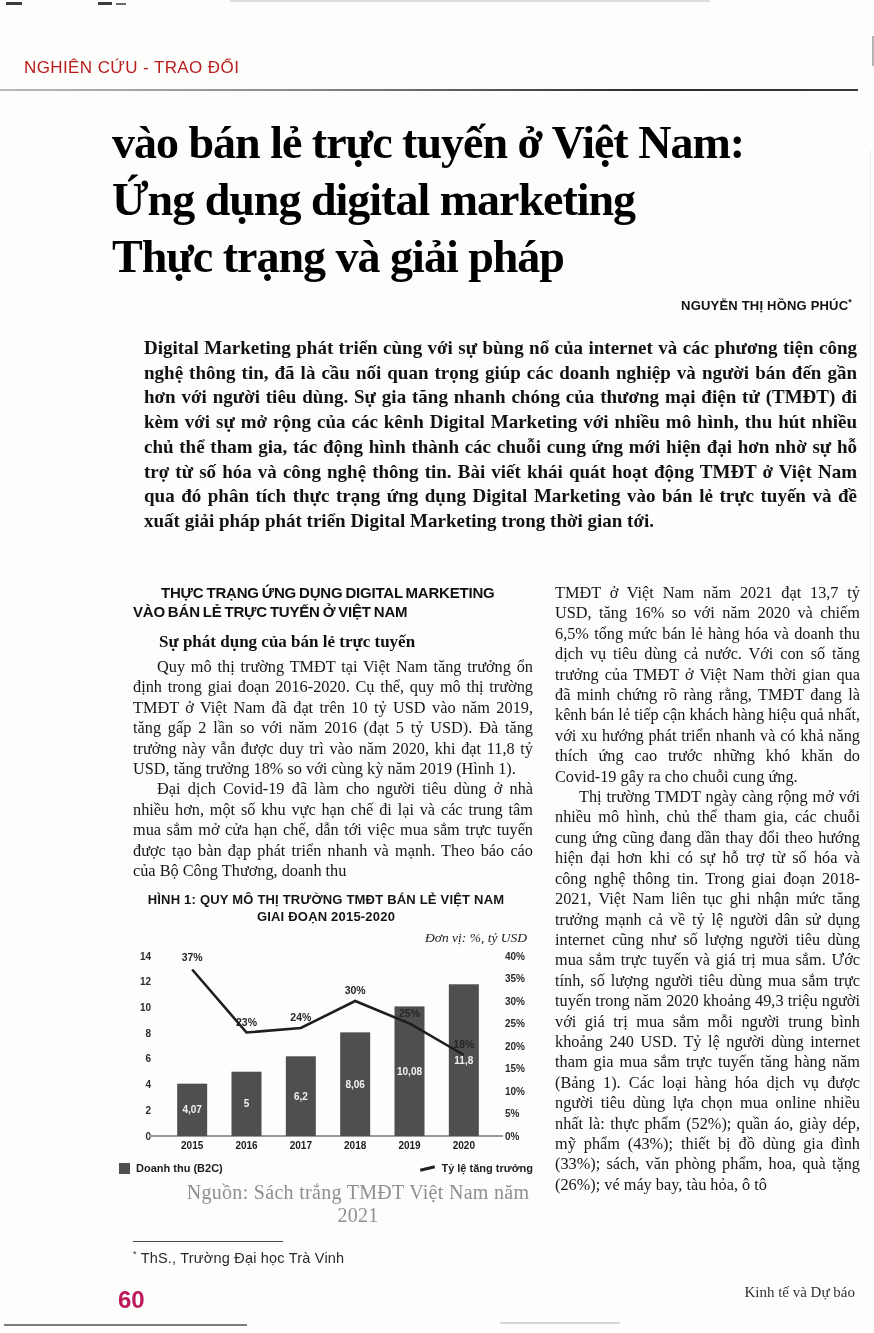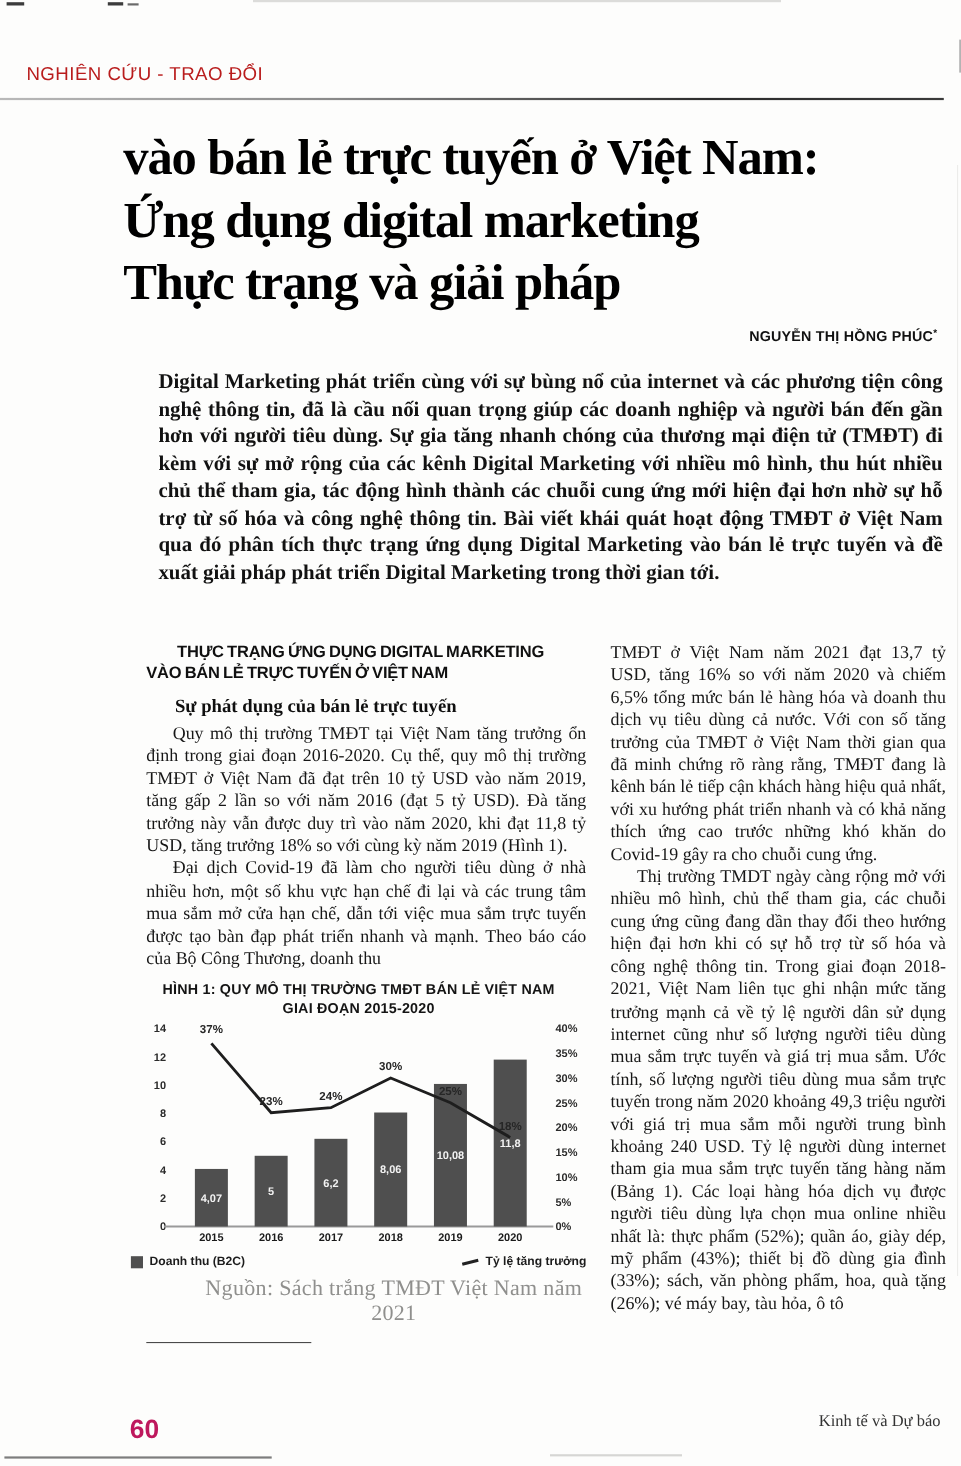--- a/index.html
+++ b/index.html
@@ -169,20 +169,21 @@
       </h2>
       <h3 class="sub-head">Sự phát dụng của bán lẻ trực tuyến</h3>
       <p class="body-p indent">Quy mô thị trường TMĐT tại Việt Nam tăng trưởng ổn định trong giai đoạn 2016-2020. Cụ thể, quy mô thị trường TMĐT ở Việt Nam đã đạt trên 10 tỷ USD vào năm 2019, tăng gấp 2 lần so với năm 2016 (đạt 5 tỷ USD). Đà tăng trưởng này vẫn được duy trì vào năm 2020, khi đạt 11,8 tỷ USD, tăng trưởng 18% so với cùng kỳ năm 2019 (Hình 1).</p>
       <p class="body-p indent">Đại dịch Covid-19 đã làm cho người tiêu dùng ở nhà nhiều hơn, một số khu vực hạn chế đi lại và các trung tâm mua sắm mở cửa hạn chế, dẫn tới việc mua sắm trực tuyến được tạo bàn đạp phát triển nhanh và mạnh. Theo báo cáo của Bộ Công Thương, doanh thu</p>
 
       <figure class="chart" style="margin-top:10px;">
         <div class="chart-title">
           <div>HÌNH 1: QUY MÔ THỊ TRƯỜNG TMĐT BÁN LẺ VIỆT NAM</div>
           <div>GIAI ĐOẠN 2015-2020</div>
         </div>
+        <div class="chart-unit">Đơn vị: %, tỷ USD</div>
         <svg id="chart-svg" width="414" height="218" viewBox="0 0 414 218">
             <text x="32" y="193.5" class="ax" text-anchor="end">0</text>
             <text x="32" y="167.78571428571428" class="ax" text-anchor="end">2</text>
             <text x="32" y="142.07142857142858" class="ax" text-anchor="end">4</text>
             <text x="32" y="116.35714285714286" class="ax" text-anchor="end">6</text>
             <text x="32" y="90.64285714285715" class="ax" text-anchor="end">8</text>
             <text x="32" y="64.92857142857142" class="ax" text-anchor="end">10</text>
             <text x="32" y="39.21428571428572" class="ax" text-anchor="end">12</text>
             <text x="32" y="13.5" class="ax" text-anchor="end">14</text>
             <text x="386" y="193.5" class="ax" text-anchor="start">0%</text>
@@ -229,20 +230,21 @@
           <span class="leg-item">
             <span class="swatch-line"></span>
             <span>Tỷ lệ tăng trưởng</span>
           </span>
         </div>
         <figcaption class="chart-source">Nguồn: Sách trắng TMĐT Việt Nam năm 2021</figcaption>
       </figure>
 
       <div class="footnote">
         <div class="footnote-rule"></div>
+        <div class="footnote-text"><sup>*</sup><span> ThS., Trường Đại học Trà Vinh</span></div>
       </div>
     </div>
 
     <div class="col col-right">
       <p class="body-p">TMĐT ở Việt Nam năm 2021 đạt 13,7 tỷ USD, tăng 16% so với năm 2020 và chiếm 6,5% tổng mức bán lẻ hàng hóa và doanh thu dịch vụ tiêu dùng cả nước. Với con số tăng trưởng của TMĐT ở Việt Nam thời gian qua đã minh chứng rõ ràng rằng, TMĐT đang là kênh bán lẻ tiếp cận khách hàng hiệu quả nhất, với xu hướng phát triển nhanh và có khả năng thích ứng cao trước những khó khăn do Covid-19 gây ra cho chuỗi cung ứng.</p>
       <p class="body-p indent">Thị trường TMDT ngày càng rộng mở với nhiều mô hình, chủ thể tham gia, các chuỗi cung ứng cũng đang dần thay đổi theo hướng hiện đại hơn khi có sự hỗ trợ từ số hóa và công nghệ thông tin. Trong giai đoạn 2018-2021, Việt Nam liên tục ghi nhận mức tăng trưởng mạnh cả về tỷ lệ người dân sử dụng internet cũng như số lượng người tiêu dùng mua sắm trực tuyến và giá trị mua sắm. Ước tính, số lượng người tiêu dùng mua sắm trực tuyến trong năm 2020 khoảng 49,3 triệu người với giá trị mua sắm mỗi người trung bình khoảng 240 USD. Tỷ lệ người dùng internet tham gia mua sắm trực tuyến tăng hàng năm (Bảng 1). Các loại hàng hóa dịch vụ được người tiêu dùng lựa chọn mua online nhiều nhất là: thực phẩm (52%); quần áo, giày dép, mỹ phẩm (43%); thiết bị đồ dùng gia đình (33%); sách, văn phòng phẩm, hoa, quà tặng (26%); vé máy bay, tàu hỏa, ô tô</p>
     </div>
 
   </div>
 

